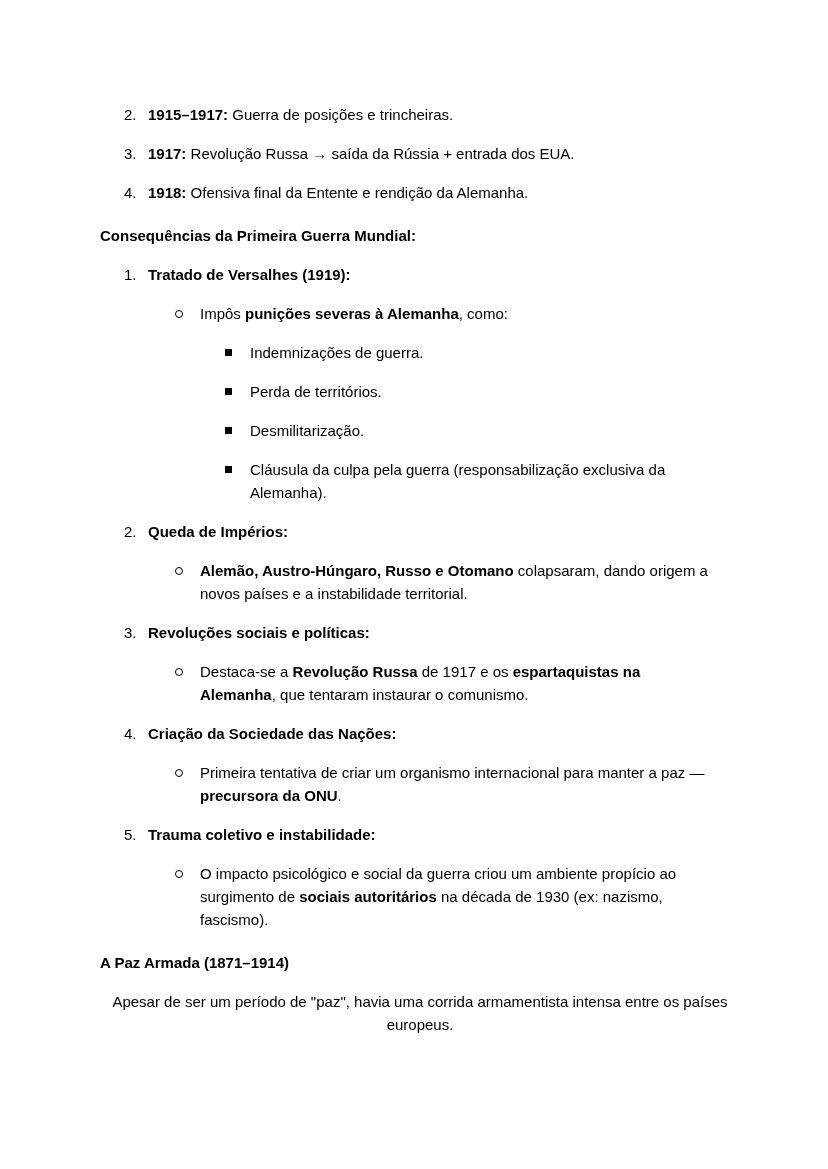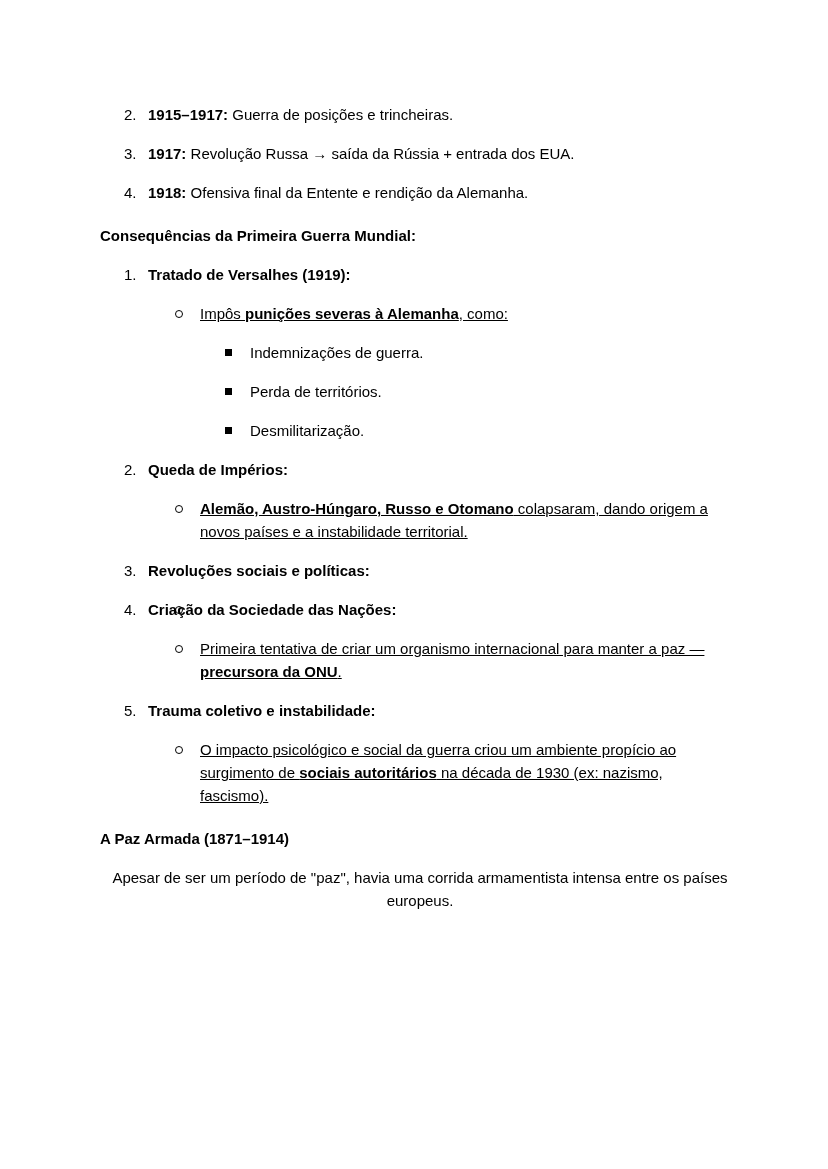--- a/index.html
+++ b/index.html
@@ -25,21 +25,21 @@
   .heading {
     margin-top: 20px;
     margin-bottom: 16px;
     font-weight: 700;
     font-size: 15px;
     line-height: 23px;
   }
   .para { margin: 0 0 16px 0; text-align: center; }
   .li { position: relative; }
   .l1 { padding-left: 48px; }
-  .l2 { padding-left: 100px; text-decoration: underline; }
+  .l2 { padding-left: 100px; }
   .l3 { padding-left: 150px; }
   .marker { position: absolute; top: 0; }
   .l1 > .marker { left: 24px; }
   .l2 > .marker { left: 75px; }
   .l3 > .marker { left: 125px; }
   .bullet-circle {
     width: 6px; height: 6px;
     border: 1.5px solid #000000;
     border-radius: 50%;
     top: 8px;
@@ -85,36 +85,41 @@
       <span class="text"><span>Indemnizações de guerra.</span></span>
     </div>
     <div class="block li l3">
       <span class="marker bullet-square"></span>
       <span class="text"><span>Perda de territórios.</span></span>
     </div>
     <div class="block li l3">
       <span class="marker bullet-square"></span>
       <span class="text"><span>Desmilitarização.</span></span>
     </div>
+    <div class="block li l3">
+      <span class="marker bullet-square"></span>
+      <span class="text"><span>Cláusula da culpa pela guerra (responsabilização exclusiva da</span><br><span>Alemanha).</span></span>
+    </div>
 
     <div class="block li l1">
       <span class="marker">2.</span>
       <span class="text"><b>Queda de Impérios:</b></span>
     </div>
     <div class="block li l2">
       <span class="marker bullet-circle"></span>
       <span class="text"><b>Alemão, Austro-Húngaro, Russo e Otomano</b><span> colapsaram, dando origem a</span><br><span>novos países e a instabilidade territorial.</span></span>
     </div>
 
     <div class="block li l1">
       <span class="marker">3.</span>
       <span class="text"><b>Revoluções sociais e políticas:</b></span>
     </div>
     <div class="block li l2">
       <span class="marker bullet-circle"></span>
+      <span class="text"><span>Destaca-se a </span><b>Revolução Russa</b><span> de 1917 e os </span><b>espartaquistas na</b><br><b>Alemanha</b><span>, que tentaram instaurar o comunismo.</span></span>
     </div>
 
     <div class="block li l1">
       <span class="marker">4.</span>
       <span class="text"><b>Criação da Sociedade das Nações:</b></span>
     </div>
     <div class="block li l2">
       <span class="marker bullet-circle"></span>
       <span class="text"><span>Primeira tentativa de criar um organismo internacional para manter a paz —</span><br><b>precursora da ONU</b><span>.</span></span>
     </div>

